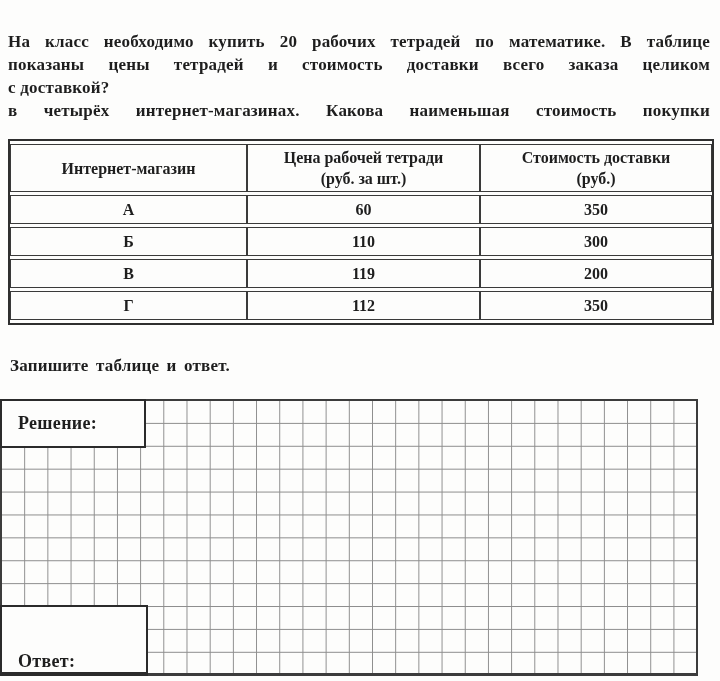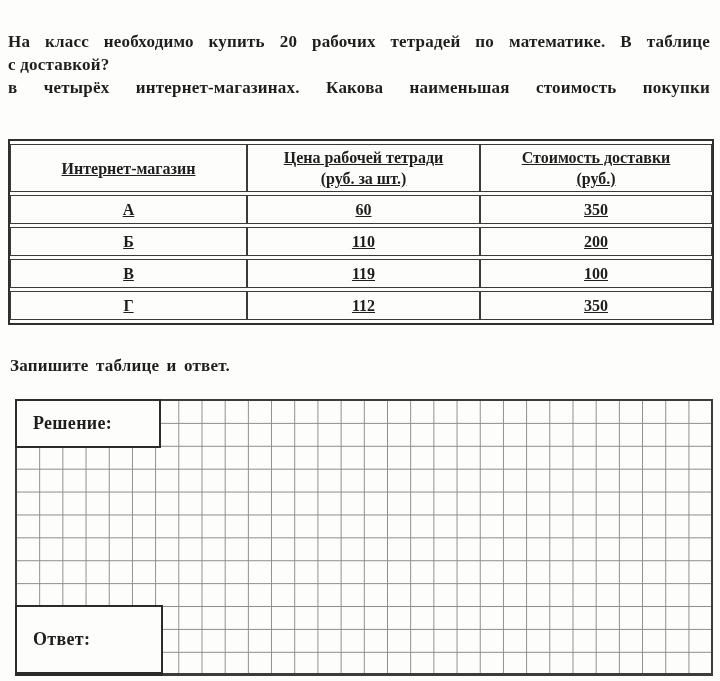--- a/index.html
+++ b/index.html
@@ -20,21 +20,20 @@
   }
   .problem .line { text-align: justify; text-align-last: justify; }
   .problem .line.last { text-align-last: left; }
 
   
   table.price-table {
     position: absolute; left: 8px; top: 139px; width: 702px;
     border: 2px solid #2f2f2f;
     border-collapse: separate; border-spacing: 0 3px;
     table-layout: fixed;
-    text-decoration: underline;
   }
   .price-table col.c1 { width: 237px; }
   .price-table col.c2 { width: 233px; }
   .price-table col.c3 { width: 232px; }
   .price-table th, .price-table td {
     border: 1px solid #3a3a3a;
     text-align: center; vertical-align: middle;
     font-weight: 700; font-size: 16px;
     background: transparent;
   }
@@ -45,50 +44,51 @@
 
   
   .instruction {
     position: absolute; left: 10px; top: 356px;
     font-size: 17px; font-weight: 700; word-spacing: 3px;
     letter-spacing: 0.2px;
   }
 
   
   .answer-grid {
-    position: absolute; left: 15px; top: 399px;
+    position: absolute; left: 0; top: 399px;
     width: 698px; height: 277px;
     border: 2px solid #3c3c3c;
     border-bottom-width: 3px;
     background-image:
       linear-gradient(to right,  #8d8d8d 1px, transparent 1px),
       linear-gradient(to bottom, #8d8d8d 1px, transparent 1px);
     background-size: 23.2px 22.9px;
     background-position: -1px -1px;
     padding-left: 7px;
   }
   .label-box {
     position: absolute;
     background: #fdfdfc;
     border: 2px solid #2b2b2b;
     display: flex; align-items: center;
     padding-left: 16px;
     font-size: 18px; font-weight: 700; letter-spacing: 0.3px;
   }
   .solution-box { left: -2px; top: -2px; width: 146px; height: 49px; }
   .answer-box   { left: -2px; bottom: -3px; width: 148px; height: 71px;
-                  border-bottom-width: 4px; }
+                  border-bottom-width: 4px; align-items: flex-end; }
 </style>
 </head>
 <body>
 
 <div class="page">
 
   <div class="problem">
     <div class="line">На класс необходимо купить 20 рабочих тетрадей по математике. В таблице</div>
+    <div class="line">показаны цены тетрадей и стоимость доставки всего заказа целиком</div>
     <div class="line last">с доставкой?</div>
     <div class="line">в четырёх интернет-магазинах. Какова наименьшая стоимость покупки</div>
   </div>
 
   <table class="price-table">
     <colgroup>
         <col class="c1">
         <col class="c2">
         <col class="c3">
       </colgroup>
@@ -103,26 +103,26 @@
     </thead>
     <tbody>
       <tr>
         <td>А</td>
         <td>60</td>
         <td>350</td>
       </tr>
       <tr>
         <td>Б</td>
         <td>110</td>
-        <td>200</td>
+        <td>300</td>
       </tr>
       <tr>
         <td>В</td>
         <td>119</td>
-        <td>100</td>
+        <td>200</td>
       </tr>
       <tr>
         <td>Г</td>
         <td>112</td>
         <td>350</td>
       </tr>
     </tbody>
   </table>
 
   <div class="instruction">Запишите таблице и ответ.</div>

